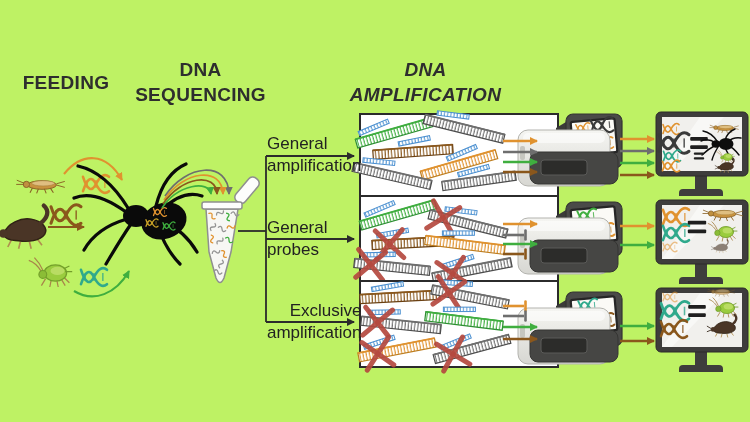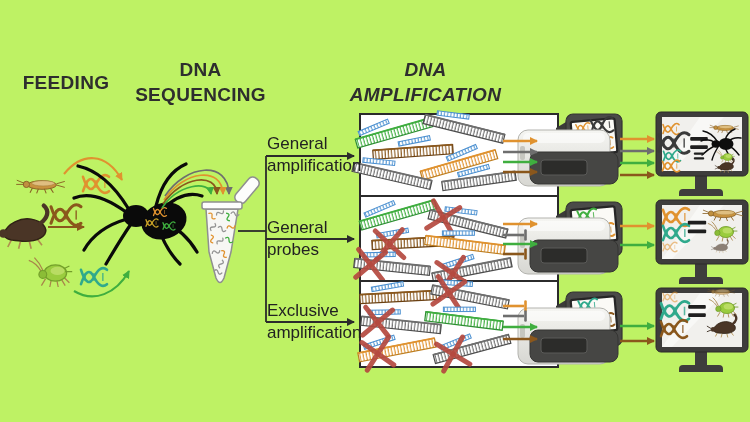--- a/index.html
+++ b/index.html
@@ -8,21 +8,21 @@
   .canvas svg{position:absolute;left:0;top:0;}
   .hdr{position:absolute;font-weight:700;font-size:19px;line-height:25px;color:#2e2e2e;
        text-align:center;letter-spacing:.3px;z-index:2;}
   #h-feeding{left:8px;top:70px;width:116px;}
   #h-extraction{left:128px;top:57px;width:145px;}
   #h-amplification{left:328px;top:57px;width:195px;font-style:italic;}
   #h-sequencing{left:532px;top:57px;width:200px;}
   .blabel{position:absolute;font-size:17px;line-height:22px;color:#222;z-index:2;}
   #bl-0{left:267px;top:133px;}
   #bl-1{left:267px;top:217px;}
-  #bl-2{left:267px;top:300px;}
+  #bl-2{left:267px;top:300px;text-align:right;}
 </style>
 </head>
 <body>
 
 <div class="canvas">
   <svg id="fig" width="750" height="422" viewBox="0 0 750 422">
       <defs>
         <pattern id="hp-gray" width="3.2" height="4.5" patternUnits="userSpaceOnUse">
           <rect width="3.2" height="4.5" fill="#ffffff"></rect>
           <line x1="1" y1="0" x2="1" y2="4.5" stroke="#6e6e6e" stroke-width="1.1"></line>

